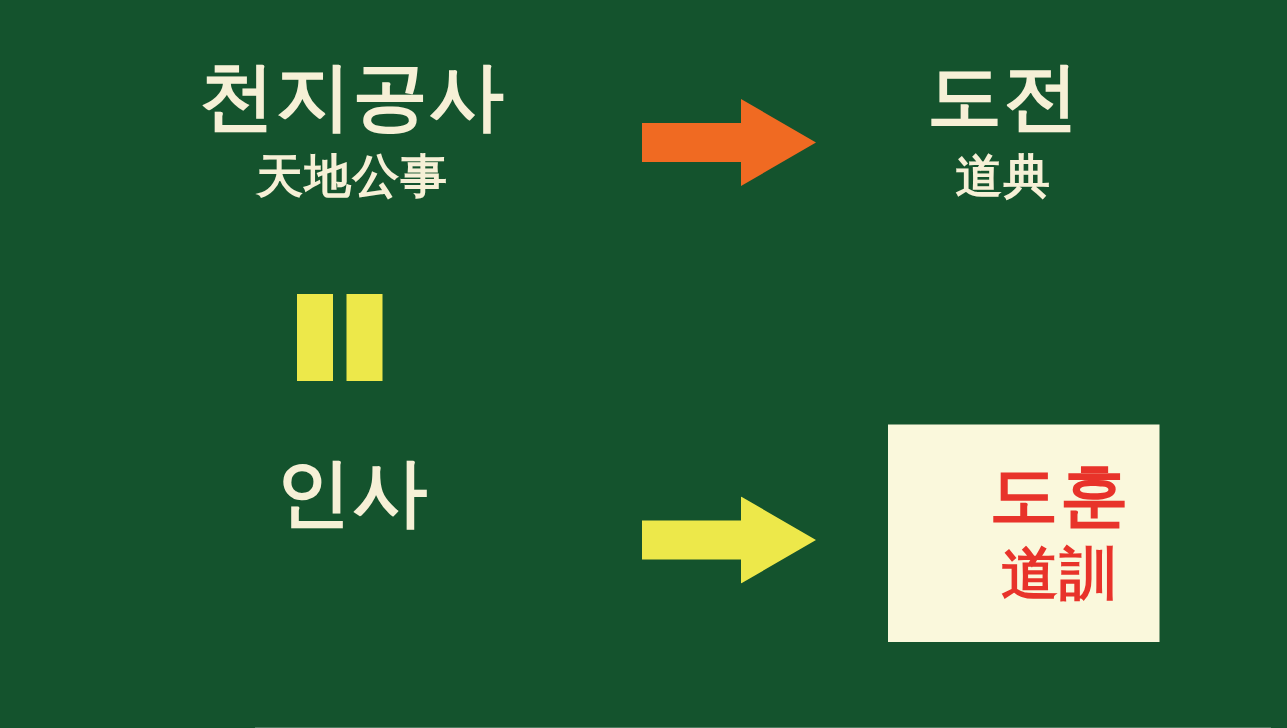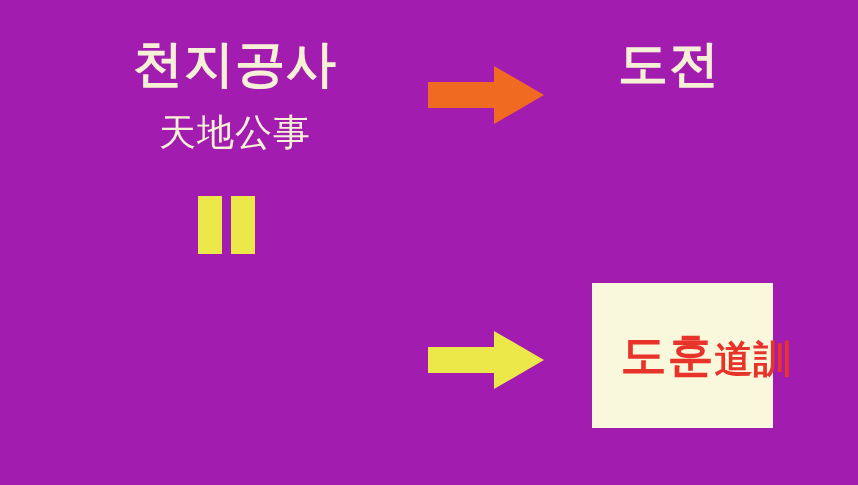--- a/index.html
+++ b/index.html
@@ -10,46 +10,46 @@
     width: 858px;
     height: 485px;
     overflow: hidden;
     font-family: "Liberation Sans", "DejaVu Sans", sans-serif;
   }
 
   #slide {
     position: relative;
     width: 858px;
     height: 485px;
-    background: #a21caf;
+    background: #14532d;
     overflow: hidden;
   }
 
   
   .term {
     position: absolute;
     text-align: center;
     line-height: 1;
     color: #F6F0D6;
     white-space: nowrap;
   }
   .term .hangul {
     display: block;
     font-size: 50px;
     font-weight: 700;
     letter-spacing: 1px;
     line-height: 1.05;
   }
   .term .hanja {
     display: block;
-    font-size: 37px;
-    font-weight: 400;
+    font-size: 31px;
+    font-weight: 700;
     letter-spacing: 1px;
     line-height: 1.1;
-    margin-top: 22px;
+    margin-top: 10px;
   }
 
   #term-top-left   { left: 80px;  top: 38px;  width: 310px; }
   #term-top-right  { left: 554px; top: 38px;  width: 230px; }
   #term-bottom-left{ left: 110px; top: 302px; width: 250px; }
 
   
   .arrow {
     position: absolute;
   }
@@ -78,20 +78,21 @@
 
   
   #highlight-box {
     position: absolute;
     left: 592px;
     top: 283px;
     width: 181px;
     height: 145px;
     background: #FAF8DC;
     display: flex;
+    flex-direction: column;
     align-items: center;
     justify-content: center;
     box-sizing: border-box;
     padding-left: 48px;
   }
   #highlight-box .hangul {
     display: block;
     font-size: 46px;
     font-weight: 700;
     color: #E8332A;
@@ -121,28 +122,30 @@
   </div>
 
   <div class="arrow" id="arrow-top">
     <svg viewBox="0 0 116 58" width="116" height="58" aria-hidden="true">
       <polygon points="0,16 66,16 66,0 116,29 66,58 66,42 0,42" fill="#F06A22"></polygon>
     </svg>
   </div>
 
   <div class="term" id="term-top-right">
     <span class="hangul">도전</span>
+    <span class="hanja">道典</span>
   </div>
 
   <div id="equals-mark">
     <span class="bar bar-1"></span>
     <span class="bar bar-2"></span>
   </div>
 
   <div class="term" id="term-bottom-left">
+    <span class="hangul">인사</span>
   </div>
 
   <div class="arrow" id="arrow-bottom">
     <svg viewBox="0 0 116 58" width="116" height="58" aria-hidden="true">
       <polygon points="0,16 66,16 66,0 116,29 66,58 66,42 0,42" fill="#EDE84A"></polygon>
     </svg>
   </div>
 
   <div id="highlight-box">
     <span class="hangul">도훈</span>

